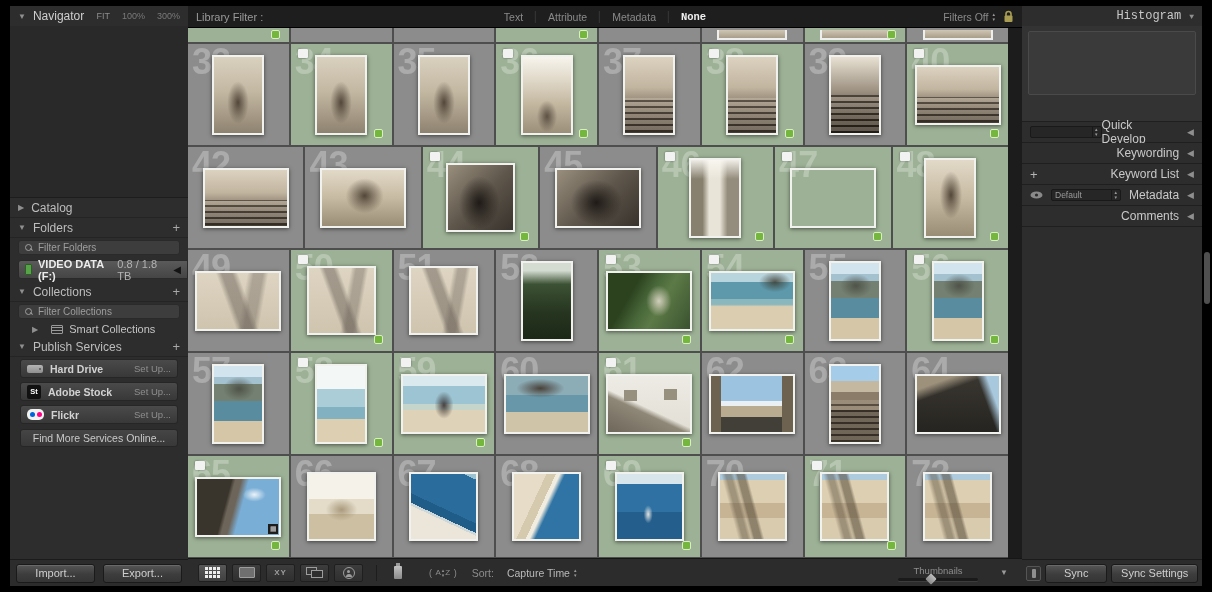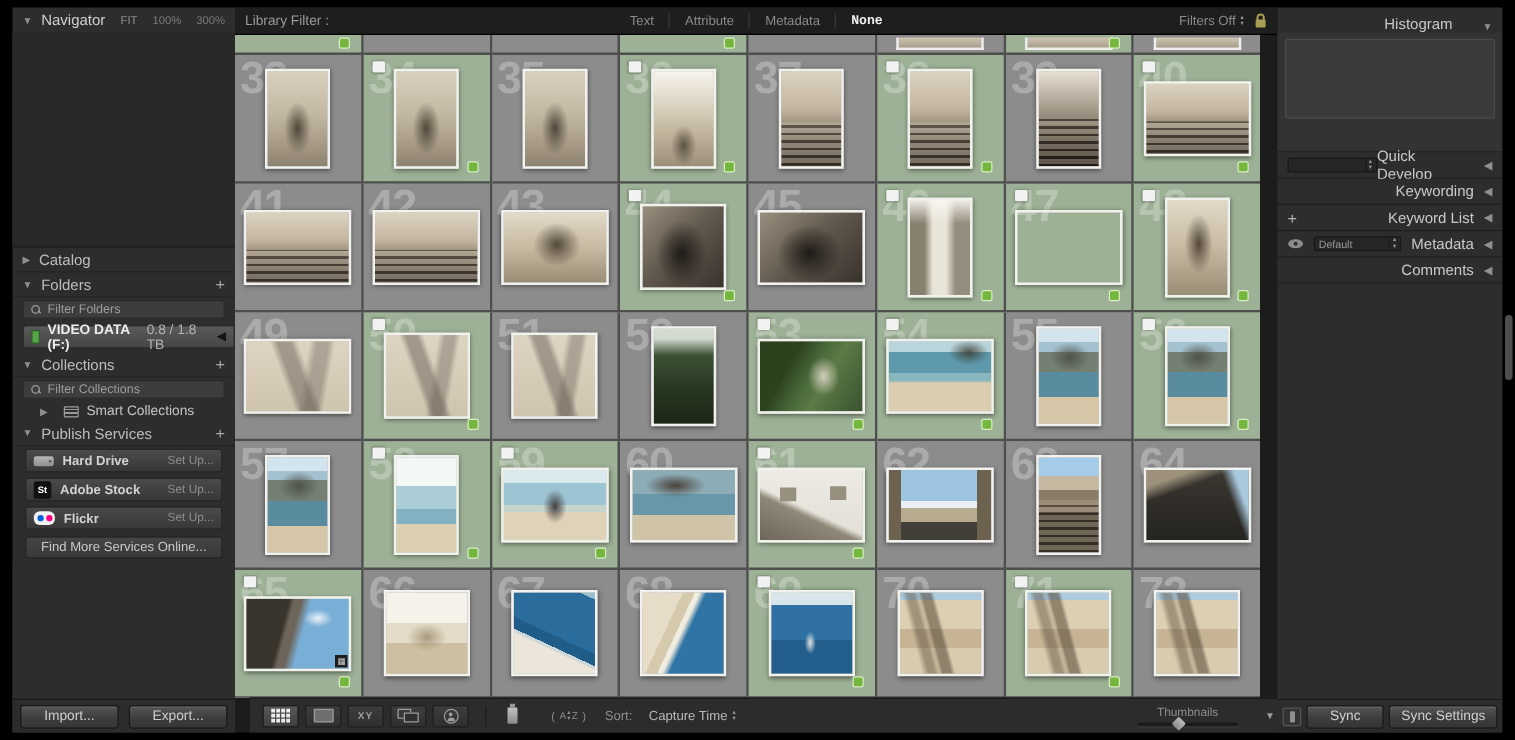--- a/index.html
+++ b/index.html
@@ -149,21 +149,21 @@
     linear-gradient(180deg,#f5f2e9 0 38%,#e4dcc9 38% 62%,#cdbfa2 62%); }
   .ph-seawall { background:linear-gradient(205deg,#9cc2d2 0 6%,#2a6c9c 6% 52%,#1f5c88 52% 62%,#cfd8d8 62% 65%,#ebe6d9 65%); }
   .ph-seapath { background:linear-gradient(115deg,#e6dcc7 0 34%,#d6caae 34% 44%,#f0ece0 44% 48%,#2f74a4 54%); }
   .ph-sea { background:radial-gradient(ellipse 10% 20% at 48% 62%, rgba(245,242,235,.9), rgba(245,242,235,0) 70%),
     linear-gradient(180deg,#d8e5ea 0 16%,#2f71a2 16% 58%,#245e8c 58%); }
   .ph-fort { background:linear-gradient(75deg, transparent 38%, rgba(70,58,42,.5) 42% 50%, transparent 54%),
     linear-gradient(255deg, transparent 60%, rgba(70,58,42,.4) 66% 72%, transparent 78%),
     linear-gradient(180deg,#aecbdd 0 9%,#ddd0b2 9% 45%,#c6b495 45% 68%,#d8cbae 68%); }
 
   
-  .toolbar { position:absolute; left:12px; bottom:0; width:834px; height:28px; background:#2c2c2c;
+  .toolbar { position:absolute; left:0; bottom:0; width:834px; height:28px; background:#2c2c2c;
     border-top:1px solid #161616; display:flex; align-items:center; padding:0 10px; gap:5px; }
   .tbtn { height:18px; min-width:29px; background:linear-gradient(#3d3d3d,#2f2f2f); border:1px solid #1f1f1f;
     border-radius:2px; display:flex; align-items:center; justify-content:center; }
   .tbtn.active { background:linear-gradient(#585858,#404040); }
   .g-grid { width:3px; height:3px; background:#ededed; margin:0 12px 8px 0;
     box-shadow:4px 0 #ededed,8px 0 #ededed,12px 0 #ededed,0 4px #ededed,4px 4px #ededed,8px 4px #ededed,12px 4px #ededed,0 8px #ededed,4px 8px #ededed,8px 8px #ededed,12px 8px #ededed; }
   .g-loupe { width:16px; height:11px; border:1px solid #9d9d9d; border-radius:1px; background:#6f6f6f; }
   .g-xy { color:#9d9d9d; font-size:8px; font-weight:bold; letter-spacing:1px; }
   .g-survey { position:relative; width:17px; height:11px; }
   .g-survey::before { content:""; position:absolute; left:0; top:0; width:9px; height:6px; border:1px solid #9d9d9d; }
@@ -181,22 +181,22 @@
   .sort-value { color:#b9b9b9; font-size:10.5px; margin-left:8px; display:flex; align-items:center; }
   .thumb-block { margin-left:auto; display:flex; flex-direction:column; align-items:center; width:86px; }
   .thumb-label { color:#8d8d8d; font-size:9.5px; margin-bottom:2px; }
   .thumb-track { position:relative; width:80px; height:3px; background:#1a1a1a; border-radius:2px; box-shadow:0 1px rgba(255,255,255,.08); }
   .thumb-knob { position:absolute; left:36%; top:-3px; width:8px; height:8px; background:linear-gradient(#bdbdbd,#8a8a8a);
     transform:rotate(45deg); border-radius:1px; }
   .tb-chevron { color:#9a9a9a; font-size:8px; margin:0 4px 0 14px; }
 
   
   .right-panel { left:1022px; width:180px; }
-  .histo-header { display:flex; align-items:flex-end; justify-content:flex-end; height:20px; padding:0 8px;
-    color:#c9c9c9; font-size:12px; gap:24px; flex:none; }
+  .histo-header { display:flex; align-items:center; justify-content:flex-end; height:20px; padding:0 8px;
+    color:#c9c9c9; font-size:12px; gap:8px; flex:none;font-family:Liberation Mono, monospace; }
   .histo-header .tri { margin:0; }
   .histo-body { height:96px; background:#333; border-bottom:1px solid #1f1f1f; padding:5px 6px; flex:none; }
   .histo-box { height:64px; border:1px solid #4a4a4a; background:#3a3a3a; border-radius:2px; }
   .rsect { display:flex; align-items:center; height:21px; padding:0 8px; border-bottom:1px solid #1f1f1f;
     background:#2d2d2d; flex:none; }
   .rsect-title { margin-left:auto; color:#c9c9c9; font-size:12px; }
   .combo { display:flex; align-items:center; height:12px; background:#262626; border:1px solid #191919;
     border-radius:2px; color:#9a9a9a; font-size:8.5px; padding:0 3px; }
   .combo .stepper { margin-left:auto; border-left:1px solid #191919; padding-left:2px; }
   .qd-combo { width:72px; }
@@ -382,24 +382,20 @@
             <div class="photo o-p ph-stairsdark"></div>
           </div>
           <div class="cell green">
             <span class="cellnum">40</span>
             <div class="flag"></div>
             <div class="photo o-l ph-stairs"></div>
             <div class="badge"></div>
           </div>
         </div>
         <div class="grow">
-          <div class="cell gray">
-            <span class="cellnum">41</span>
-            <div class="photo o-l ph-stairs"></div>
-          </div>
           <div class="cell gray">
             <span class="cellnum">42</span>
             <div class="photo o-l ph-stairs"></div>
           </div>
           <div class="cell gray">
             <span class="cellnum">43</span>
             <div class="photo o-l ph-arch"></div>
           </div>
           <div class="cell green">
             <span class="cellnum">44</span>

